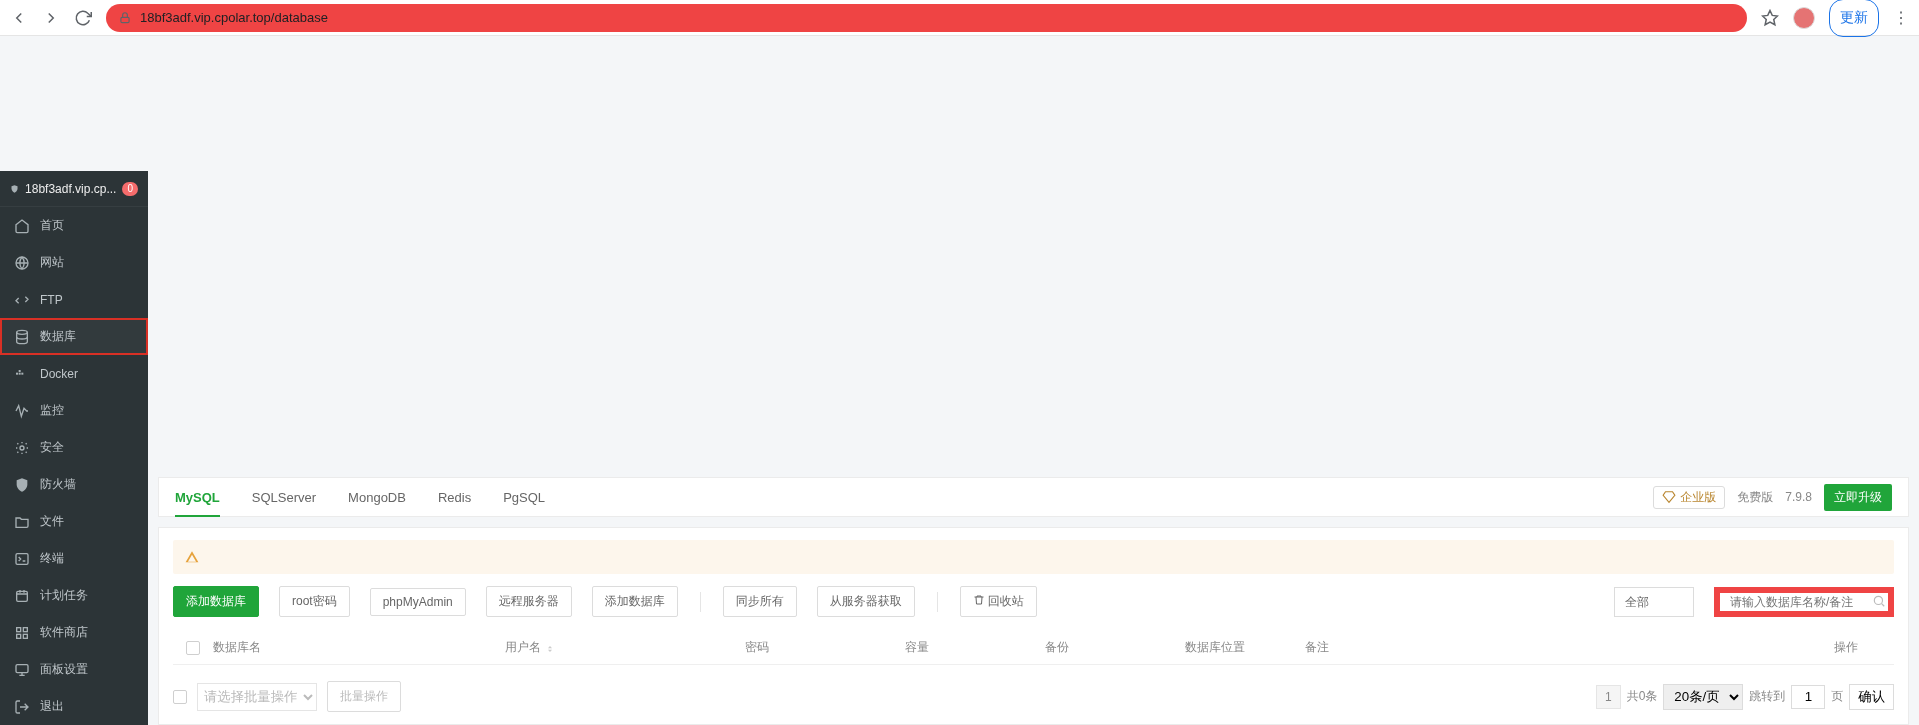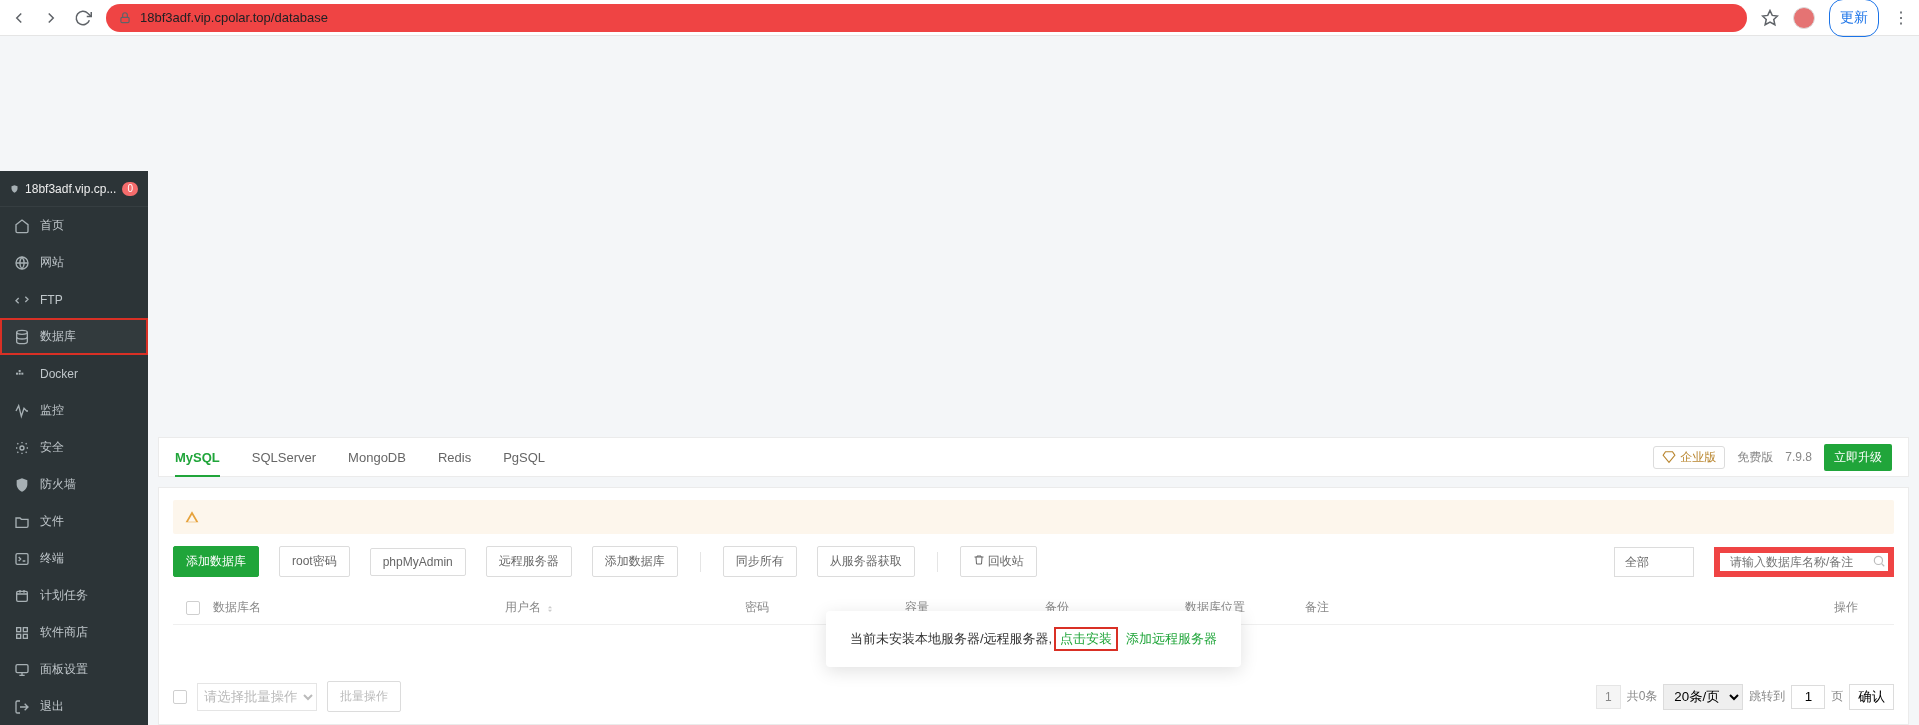--- a/index.html
+++ b/index.html
@@ -325,28 +325,20 @@
                   <path d="M7 10l5-5 5 5H7zm0 4h10l-5 5-5-5z"></path>
                 </svg></span>
             </div>
           <div class="col cpwd">密码</div>
           <div class="col cqu">容量</div>
           <div class="col cbk">备份</div>
           <div class="col cloc">数据库位置</div>
           <div class="col crem">备注</div>
           <div class="col cop">操作</div>
         </div>
-        <div class="empty-row">
-          <div class="popup" style="position:absolute;top:-14px;">
-            <span>当前未安装本地服务器/远程服务器,</span>
-            <span class="install">点击安装</span>
-            <span class="addr-link">添加远程服务器</span>
-          </div>
-          <span style="margin-top:22px;">数据库列表为空</span>
-        </div>
       </div>
 
       <div class="footer-row">
         <span class="chk"></span>
         <select class="sel-batch"><option>请选择批量操作</option></select>
         <button class="btn" style="color:#bbb;">批量操作</button>
         <div class="pager">
           <span class="pg">1</span>
           <span>共0条</span>
           <select><option>20条/页</option></select>

